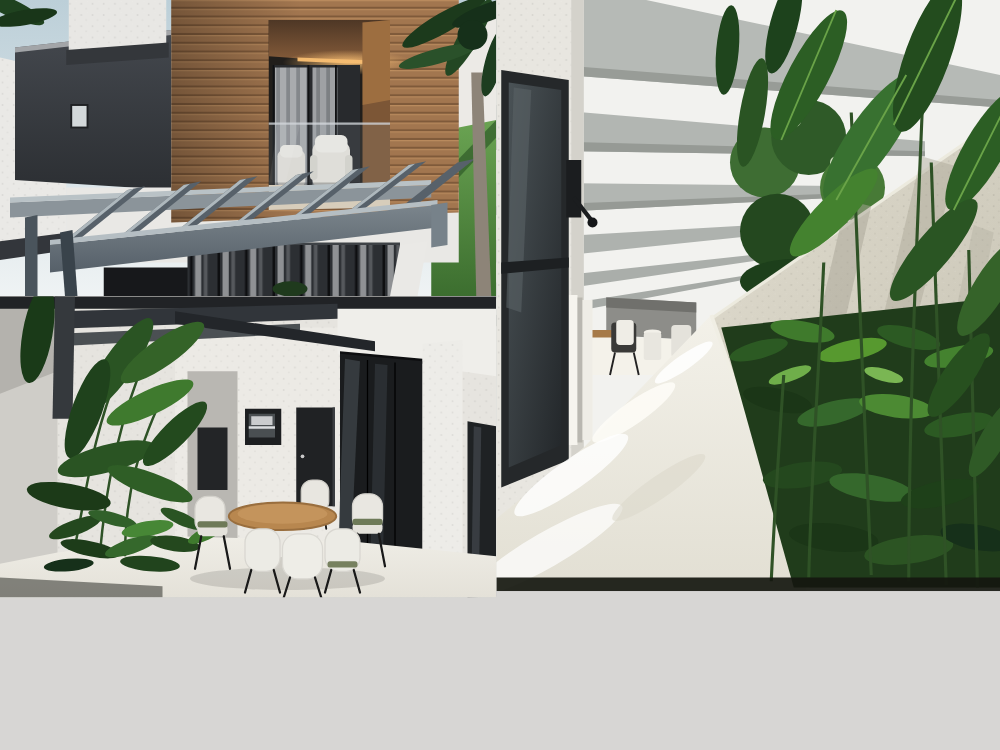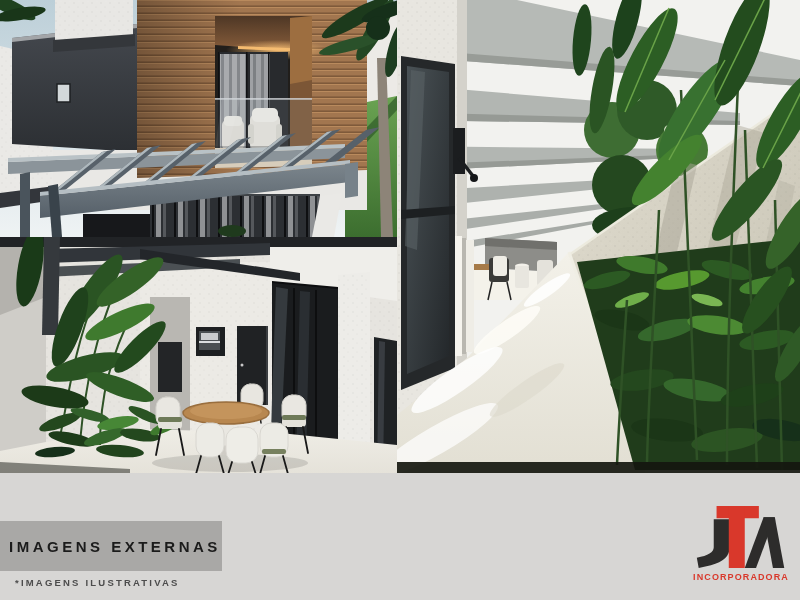--- a/index.html
+++ b/index.html
@@ -490,37 +490,14 @@
           <line x1="272" y1="160" x2="328" y2="60"></line>
           <line x1="318" y1="100" x2="372" y2="-10"></line>
           <line x1="366" y1="168" x2="414" y2="72"></line>
         </g>
       </g>
 
       <rect y="462" width="403" height="11" fill="#15170f" opacity="0.92"></rect>
     </svg>
   </figure>
 
-  <div class="footer-band">
-    <div class="title-box">
-      <span class="title-text">IMAGENS EXTERNAS</span>
-    </div>
-    <div class="disclaimer">*IMAGENS ILUSTRATIVAS</div>
-
-    <div class="logo">
-      <svg class="logo-mark" viewBox="0 0 100 70">
-        <g>
-          <path d="M38,16 L38,46 Q38,60 18,65 L5,68 L3,57 Q21,54 21,46 L21,16 Z" fill="#2d2c2b"></path>
-        </g>
-        <g>
-          <polygon points="74,14 86,14 66,68 54,68" fill="#2d2c2b"></polygon>
-          <polygon points="74,14 86,14 96,68 84,68" fill="#2d2c2b"></polygon>
-        </g>
-        <g>
-          <polygon points="24,2 69,2 69,15 24,15" fill="#d9382b"></polygon>
-          <polygon points="37,2 54,2 54,68 37,68" fill="#d9382b"></polygon>
-        </g>
-      </svg>
-      <div class="logo-sub">INCORPORADORA</div>
-    </div>
-  </div>
 
 </div>
 
 </body></html>

